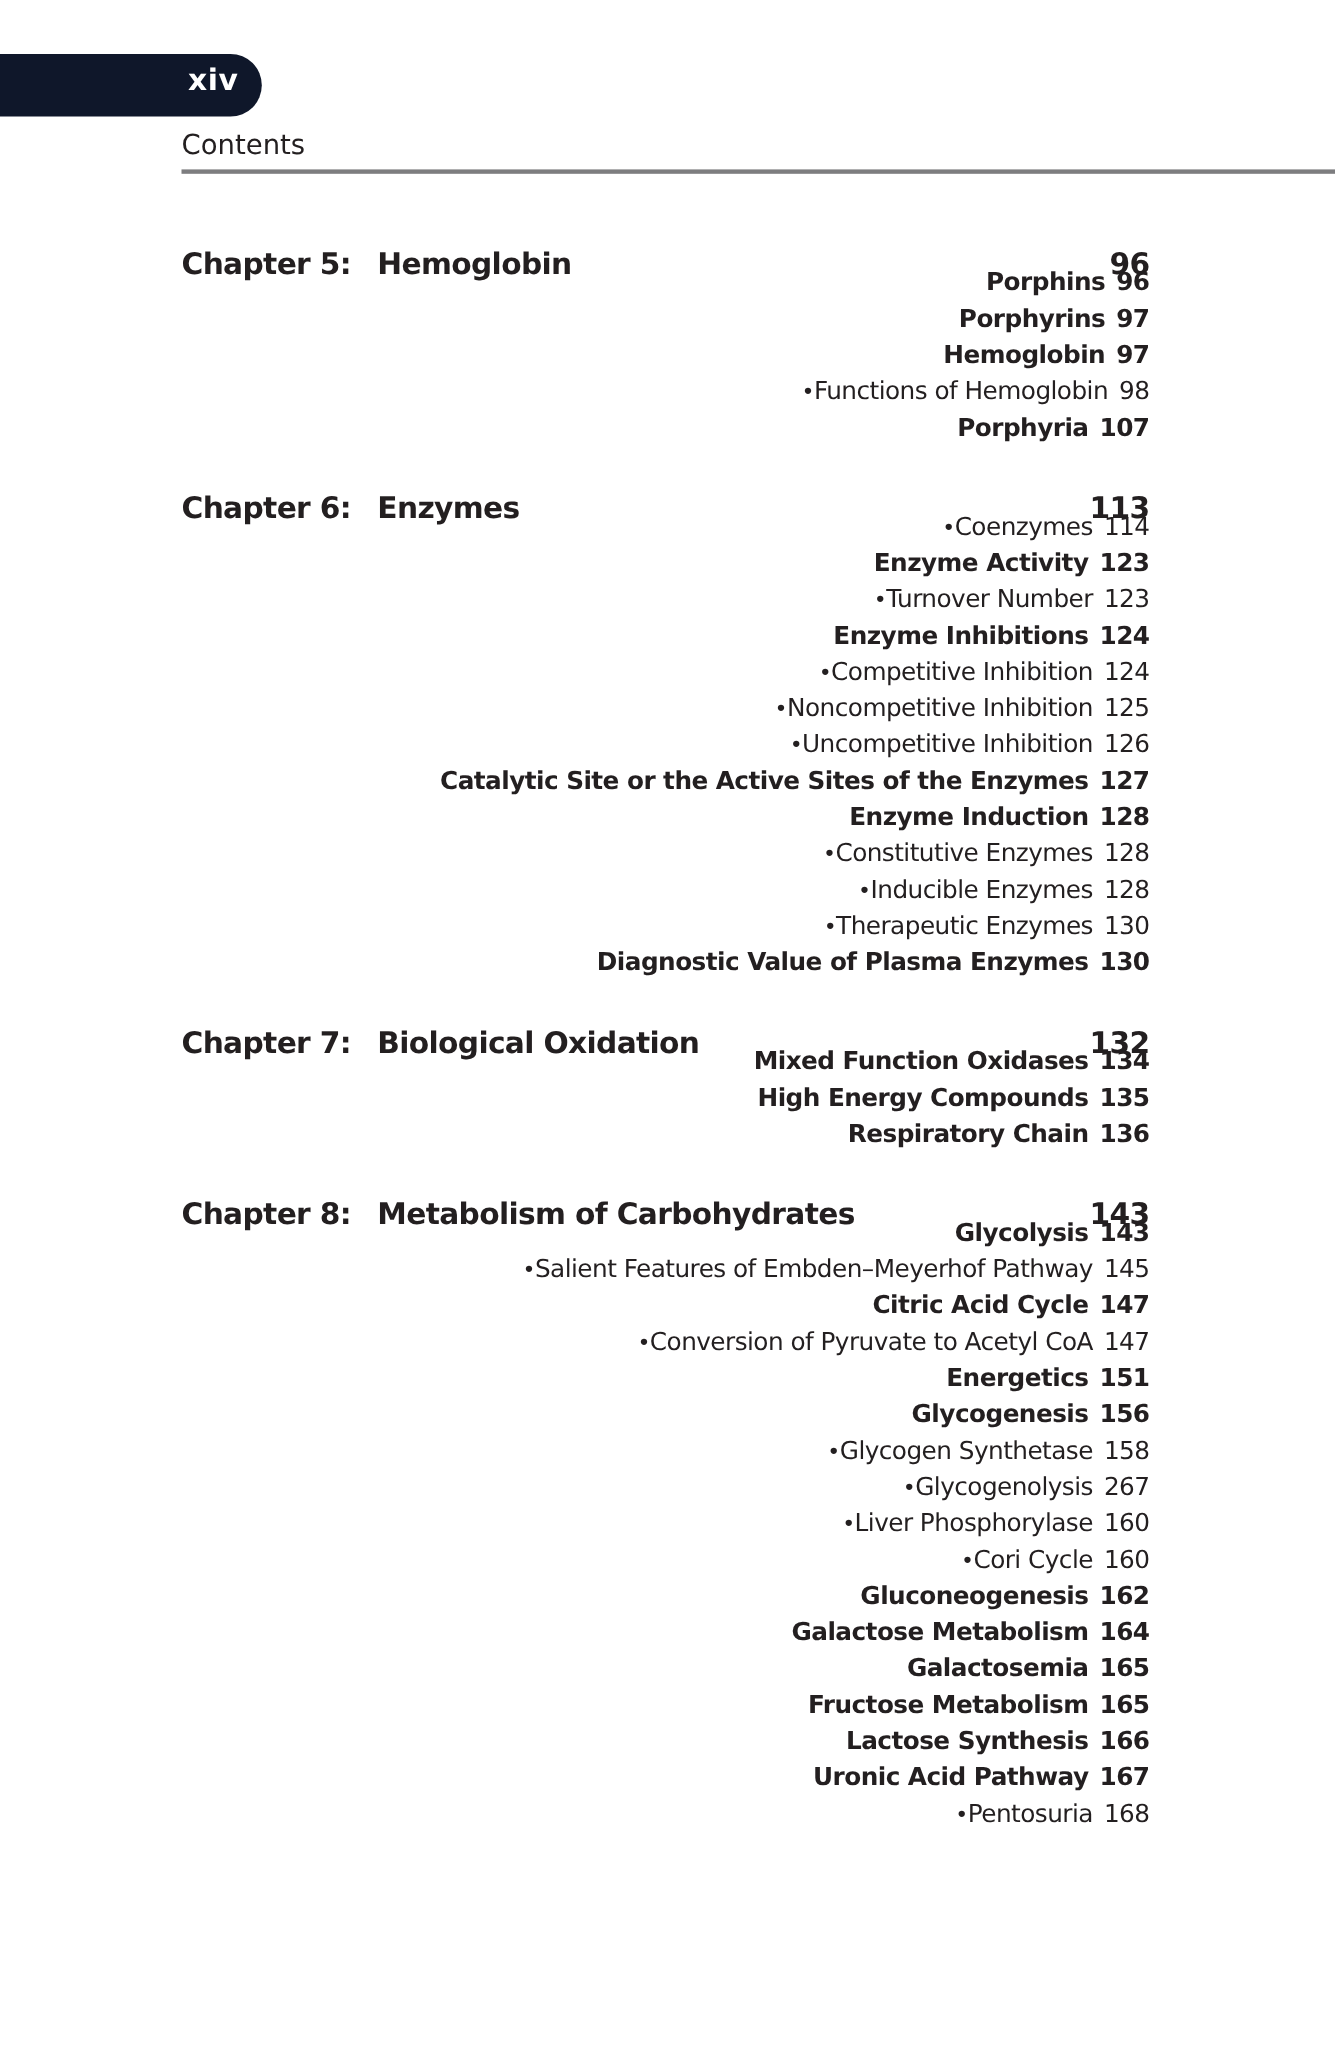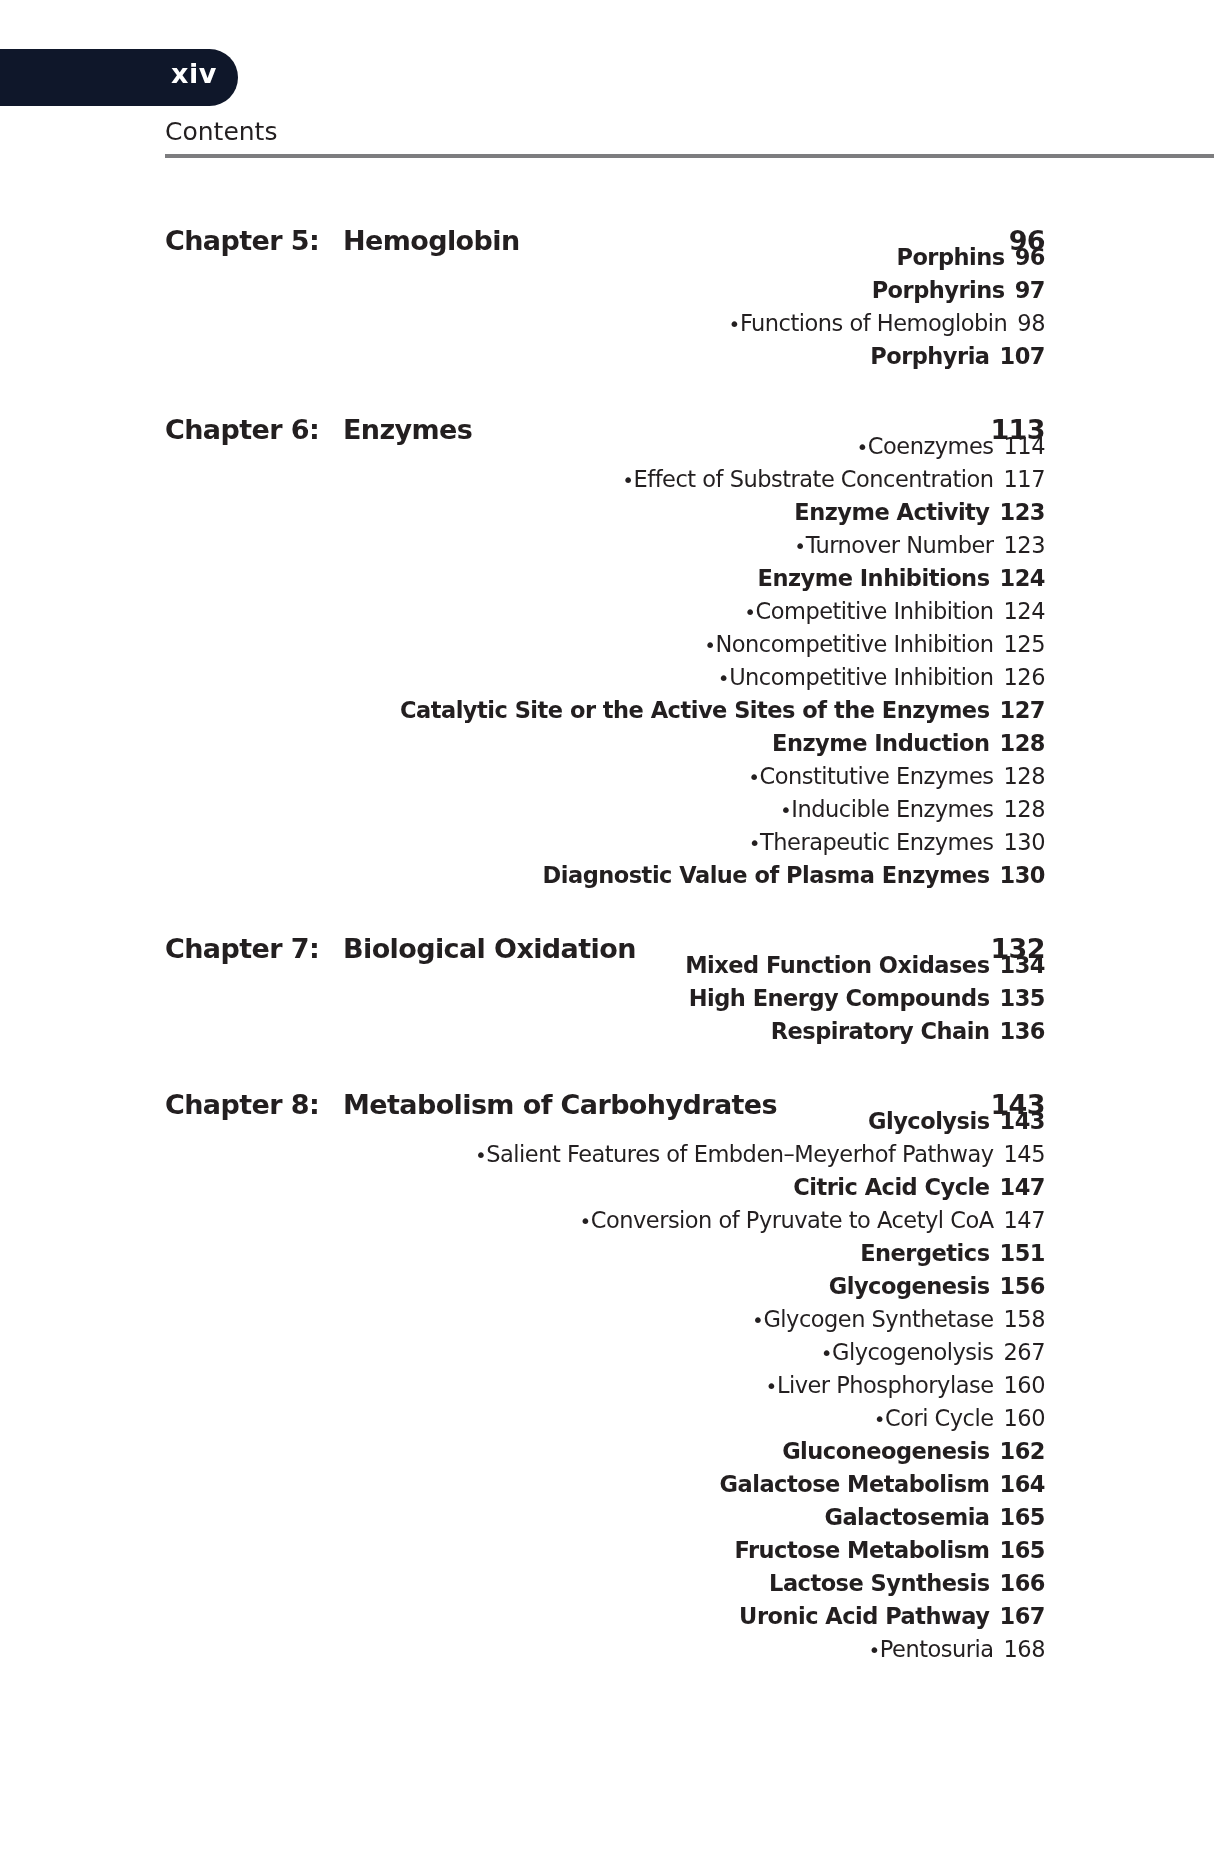--- a/index.html
+++ b/index.html
@@ -55,33 +55,33 @@
 <div class="toc" id="toc">
     <div class="chapter">
       <div class="ch-head">
         <span class="ch-label">Chapter 5:</span>
         <span class="ch-title">Hemoglobin</span>
         <span class="ch-page">96</span>
       </div>
       <div class="items">
         <div class="item bold"><span>Porphins</span><span class="pg">96</span></div>
         <div class="item bold"><span>Porphyrins</span><span class="pg">97</span></div>
+        <div class="item bold"><span>Hemoglobin</span><span class="pg">97</span></div>
         <div class="item bullet"><span class="dot">•</span><span>Functions of Hemoglobin</span><span class="pg">98</span></div>
         <div class="item bold"><span>Porphyria</span><span class="pg">107</span></div>
       </div>
     </div>
     <div class="chapter">
       <div class="ch-head">
         <span class="ch-label">Chapter 6:</span>
         <span class="ch-title">Enzymes</span>
         <span class="ch-page">113</span>
       </div>
       <div class="items">
         <div class="item bullet"><span class="dot">•</span><span>Coenzymes</span><span class="pg">114</span></div>
-        <div class="item bullet"><span class="dot">•</span><span>Effect of Substrate Concentration</span><span class="pg">117</span></div>
         <div class="item bold"><span>Enzyme Activity</span><span class="pg">123</span></div>
         <div class="item bullet"><span class="dot">•</span><span>Turnover Number</span><span class="pg">123</span></div>
         <div class="item bold"><span>Enzyme Inhibitions</span><span class="pg">124</span></div>
         <div class="item bullet"><span class="dot">•</span><span>Competitive Inhibition</span><span class="pg">124</span></div>
         <div class="item bullet"><span class="dot">•</span><span>Noncompetitive Inhibition</span><span class="pg">125</span></div>
         <div class="item bullet"><span class="dot">•</span><span>Uncompetitive Inhibition</span><span class="pg">126</span></div>
         <div class="item bold"><span>Catalytic Site or the Active Sites of the Enzymes</span><span class="pg">127</span></div>
         <div class="item bold"><span>Enzyme Induction</span><span class="pg">128</span></div>
         <div class="item bullet"><span class="dot">•</span><span>Constitutive Enzymes</span><span class="pg">128</span></div>
         <div class="item bullet"><span class="dot">•</span><span>Inducible Enzymes</span><span class="pg">128</span></div>

